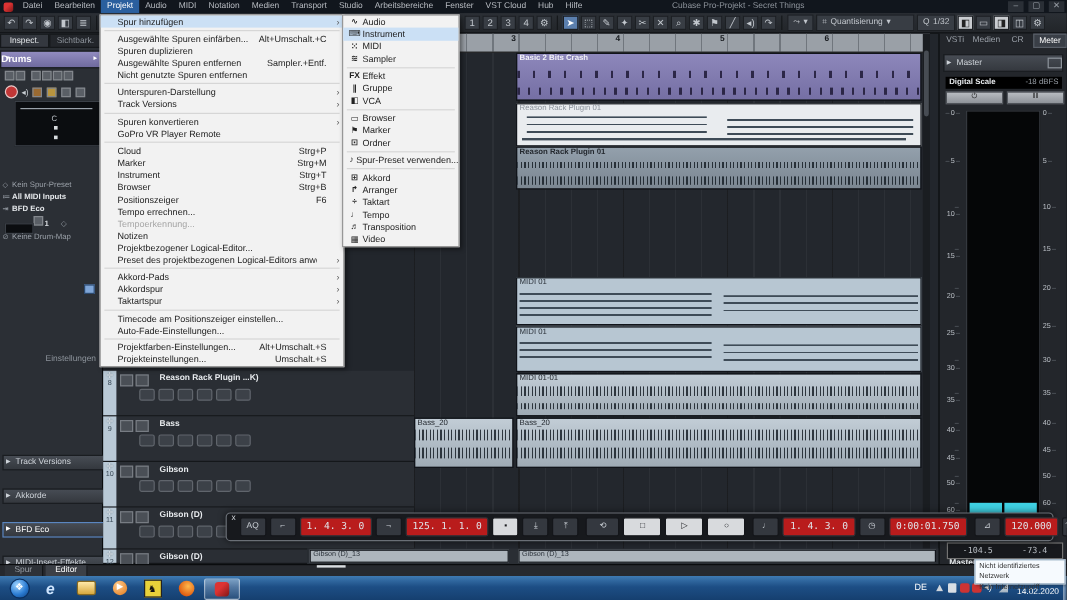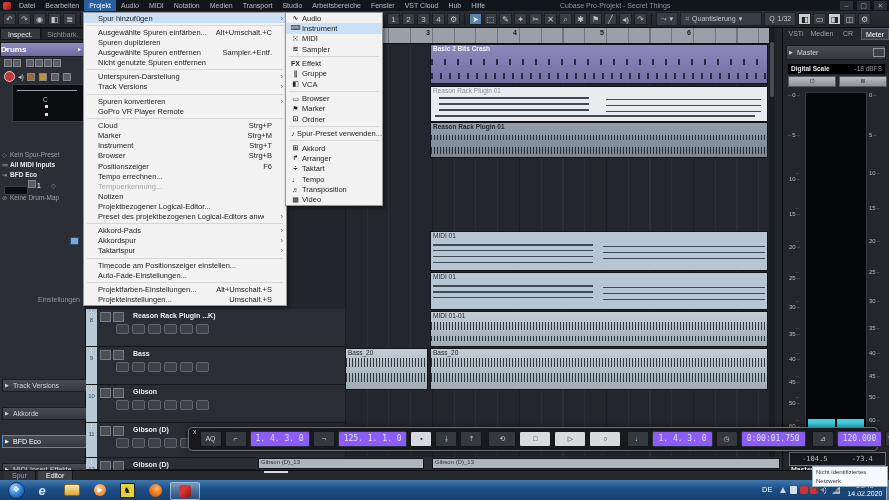--- a/index.html
+++ b/index.html
@@ -74,21 +74,21 @@
   .pmi.dis,.pmi.dis .s{color:#a6a6a6;}
   .pmi.sub:after{content:"›";position:absolute;right:3px;color:#555;}
   .msep{height:1px;background:#d6d6d6;margin:1.6px 3px;}
   .smi{height:10.3px;display:flex;align-items:center;font-size:7.5px;padding-left:3px;white-space:nowrap;}
   .smi .ico{width:13px;font-size:7px;color:#222;font-weight:bold;text-align:center;}
   .smi.hl{background:#cbe0f5;}
   
   #ftransport{left:188px;top:427px;width:690px;height:24px;background:#17191d;border:1px solid #6a6f76;border-radius:4px;z-index:40;display:flex;align-items:center;gap:3px;padding:0 4px;box-sizing:border-box;box-shadow:0 0 6px rgba(0,0,0,.6);}
   .fbtn{height:14px;min-width:16px;line-height:14px;text-align:center;background:#34383f;border:1px solid #14161a;color:#c9ced4;font-size:7px;border-radius:2px;padding:0 2px;}
   .fbtn.lit{background:#d8dadd;color:#1b1d20;}
-  .fdisp{height:14px;line-height:14px;background:#8b5cf6;border:1px solid #2c3036;color:#dfe3e8;font-size:8px;padding:0 5px;border-radius:2px;white-space:nowrap;}
+  .fdisp{height:14px;line-height:14px;background:#b91c1c;border:1px solid #2c3036;color:#dfe3e8;font-size:8px;padding:0 5px;border-radius:2px;white-space:nowrap;}
   .fsep{width:1px;height:14px;background:#3a3f46;}
   .fx{color:#cfd3d8;font-size:7px;align-self:flex-start;line-height:8px;}
   
   #bottombar{left:0;top:470px;width:889px;height:10px;background:#26292e;border-top:1px solid #0a0c0e;box-sizing:border-box;}
   .btab{position:absolute;top:0;height:10px;line-height:10px;font-size:7px;padding:0 8px;color:#9aa0a8;background:#2e3238;border-right:1px solid #14171a;}
   .btab.sel{background:#3c4047;color:#fff;}
   
   #taskbar{left:0;top:480px;width:889px;height:20px;background:linear-gradient(#3e7ab2,#1d4e85 45%,#153f6f);z-index:55;}
   .tkicon{position:absolute;top:2px;width:24px;height:16px;display:flex;align-items:center;justify-content:center;}
   .orb{width:15px;height:15px;border-radius:50%;background:radial-gradient(circle at 35% 30%,#9fd4ff,#2b7cd3 55%,#0b3e7e);border:1px solid #0a2e5e;color:#fff;font-size:8px;line-height:14px;text-align:center;}

